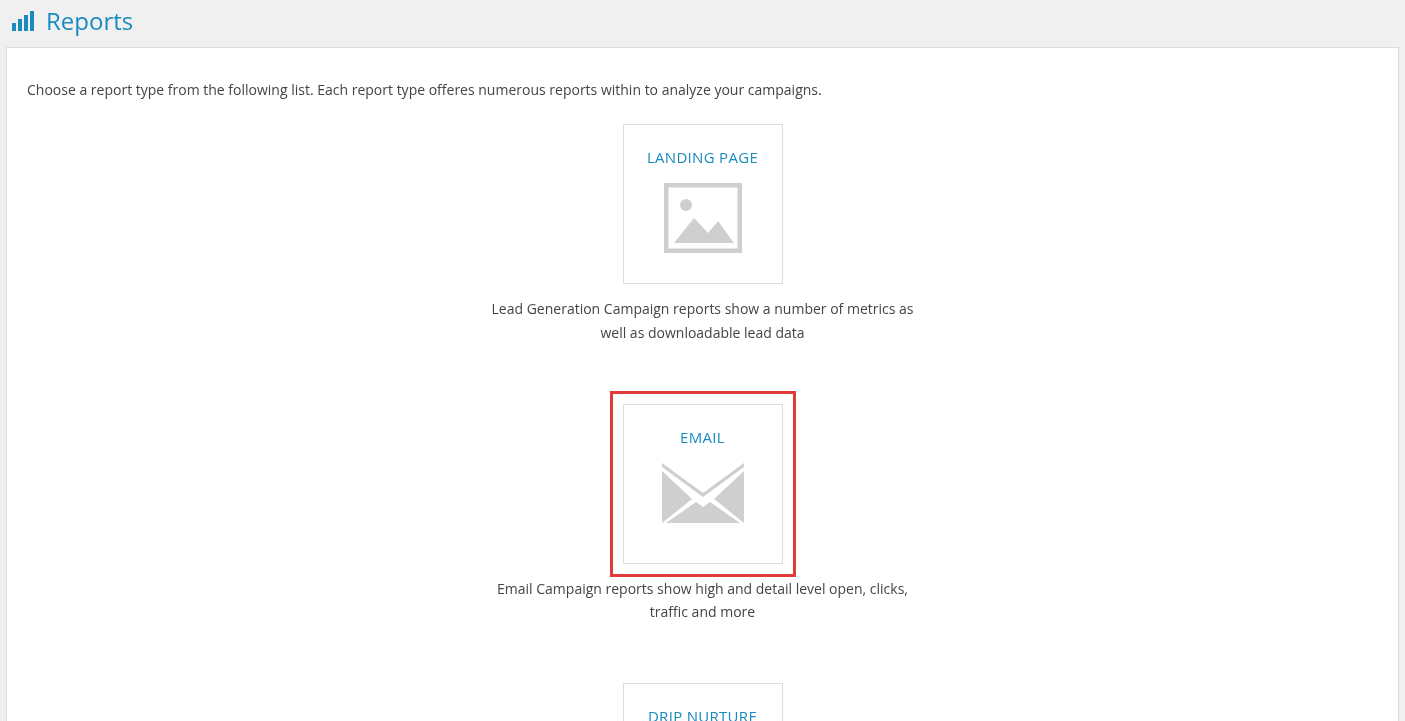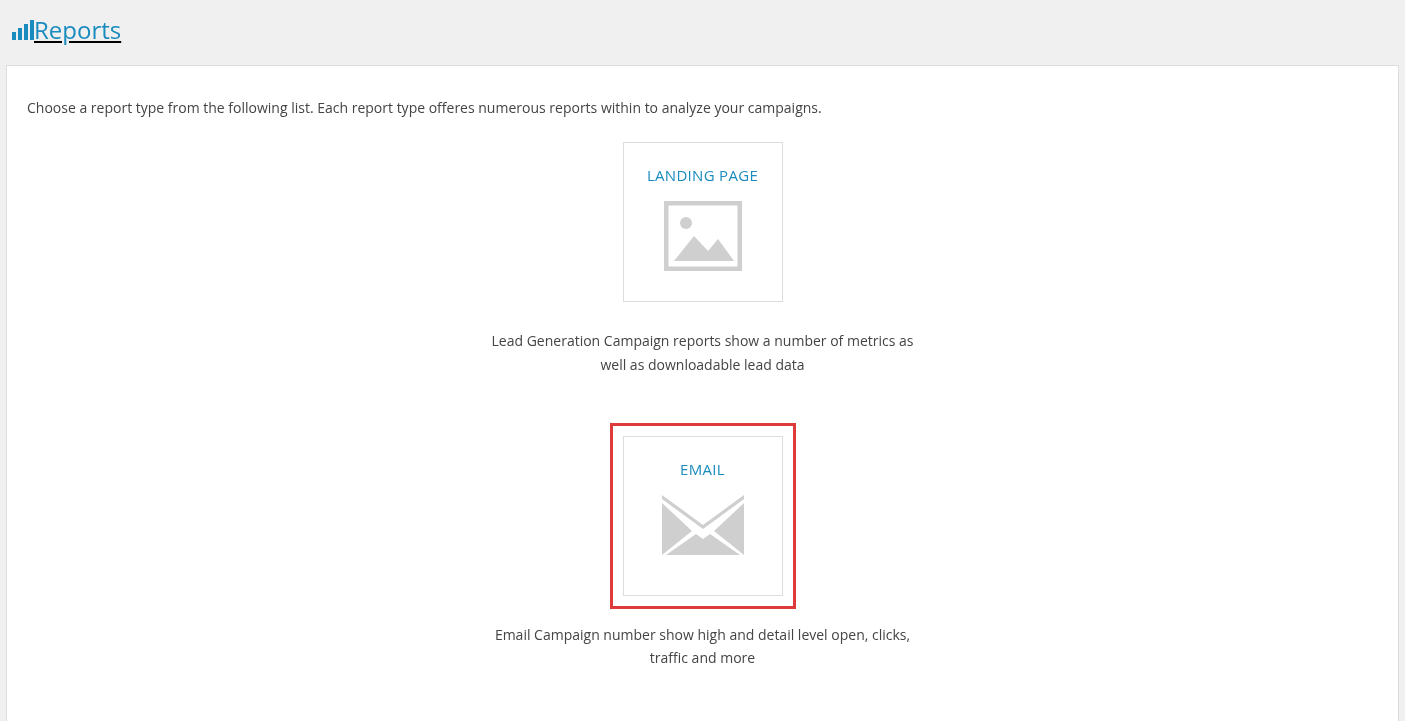--- a/index.html
+++ b/index.html
@@ -6,23 +6,22 @@
     body {
       font-family: 'Segoe UI', 'Open Sans', Arial, sans-serif;
       background: #f0f0f0;
       width: 1405px;
       height: 721px;
       overflow: hidden;
     }
     .page-header {
       display: flex;
       align-items: center;
-      padding: 13px 12px;
-      gap: 0;
-      text-decoration: underline;
+      padding: 4px 12px;
+      gap: 12px;
     }
     .page-header .icon svg { display: block; }
     .page-header h1 {
       color: #1a8bbf;
       font-size: 24px;
       font-weight: 400;
     }
     .content-panel {
       background: #fff;
       border: 1px solid #ddd;
@@ -72,21 +71,20 @@
       margin-bottom: 16px;
     }
     .card-icon { color: #cfcfcf; }
     .card-icon svg { display: block; }
     .card-desc {
       color: #444;
       font-size: 14px;
       text-align: center;
       line-height: 1.7;
       max-width: 430px;
-      margin-top: 14px;
     }
   </style>
 </head>
 <body>
 
 <div class="page-header">
   <span class="icon">
     <svg width="22" height="20" viewBox="0 0 22 20">
       <rect x="0" y="12" width="4" height="8" fill="#1a8bbf"></rect>
       <rect x="6" y="8" width="4" height="12" fill="#1a8bbf"></rect>
@@ -125,21 +123,21 @@
           <div class="card-icon">
             <svg width="82" height="60" viewBox="0 0 82 60">
               <polygon points="0,0 41,30 82,0 82,4 41,34 0,4" fill="#cfcfcf"></polygon>
               <polygon points="0,8 0,60 30,36" fill="#cfcfcf"></polygon>
               <polygon points="82,8 82,60 52,36" fill="#cfcfcf"></polygon>
               <polygon points="34,39 41,44 48,39 78,60 4,60" fill="#cfcfcf"></polygon>
             </svg>
           </div>
         </div>
       </div>
-      <div class="card-desc">Email Campaign number show high and detail level open, clicks, traffic and more</div>
+      <div class="card-desc">Email Campaign reports show high and detail level open, clicks, traffic and more</div>
     </div>
 
 
     <div class="card-cell">
       <div class="card-outer">
         <div class="card">
           <div class="card-title">DRIP NURTURE</div>
           <div class="card-icon">
             <svg width="58" height="78" viewBox="0 0 58 78">
               <path d="M29 0 C29 0 4 34 4 52 C4 66 15 78 29 78 C43 78 54 66 54 52 C54 34 29 0 29 0 Z" fill="#cfcfcf"></path>

